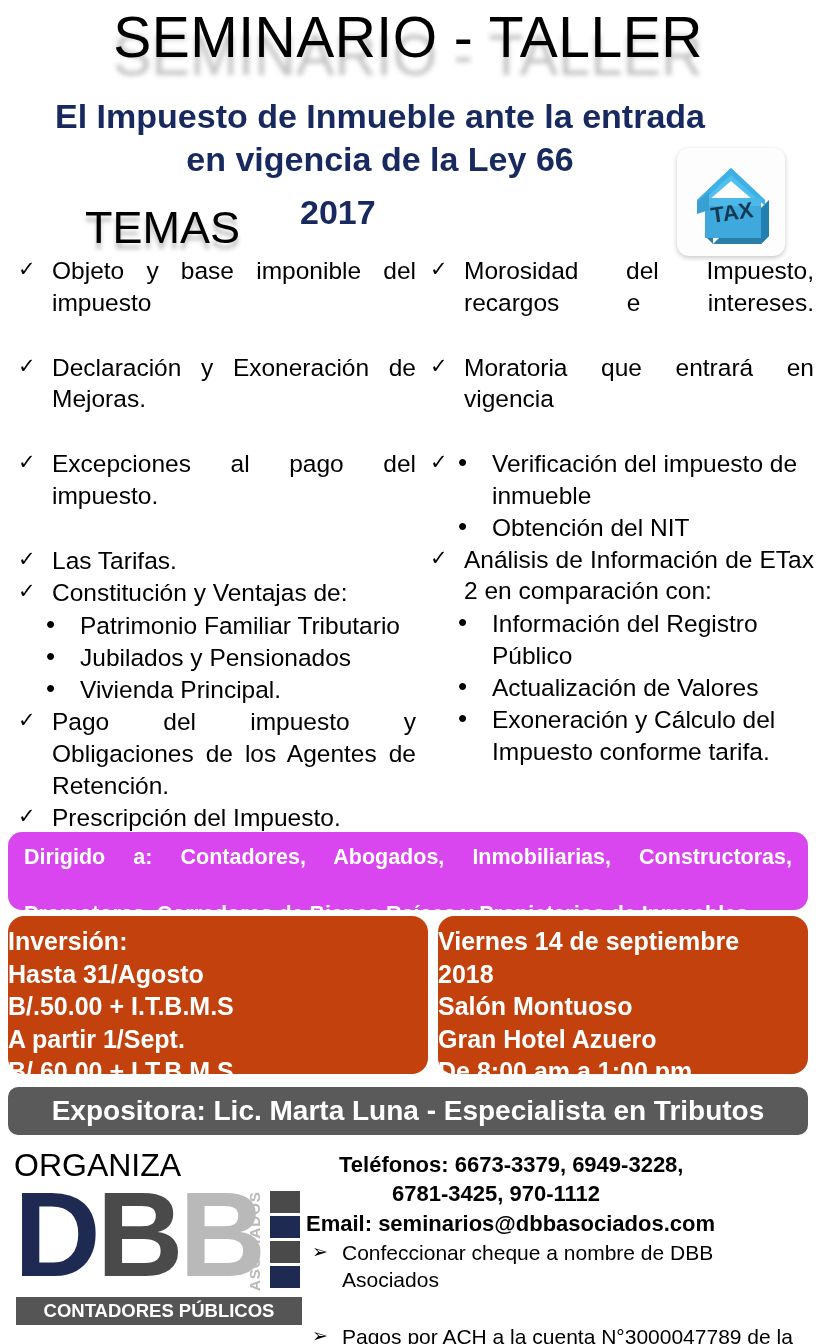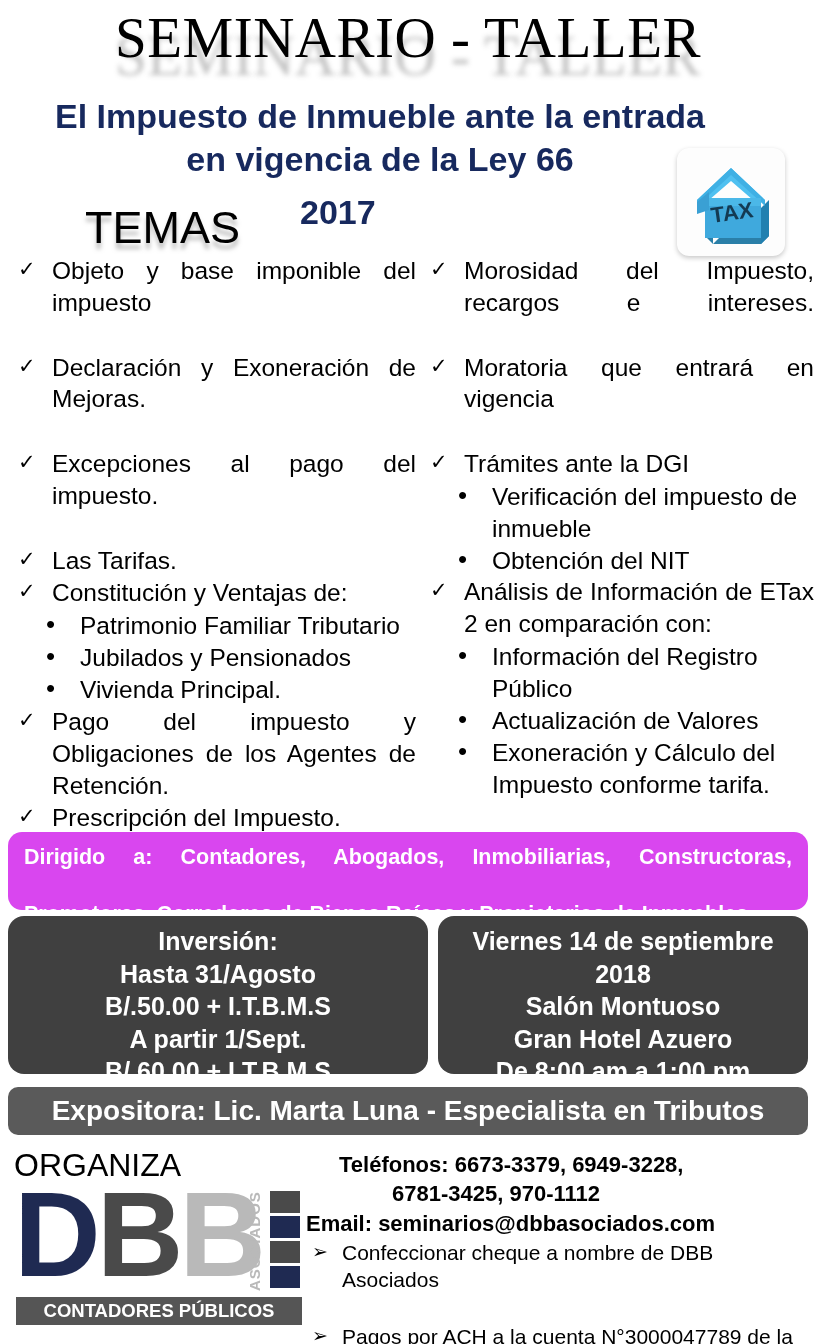--- a/index.html
+++ b/index.html
@@ -21,21 +21,21 @@
   .title-main {
     position: absolute;
     left: 0; top: 8px;
     width: 816px;
     text-align: center;
     font-size: 57px;
     font-weight: 400;
     letter-spacing: 0.5px;
     color: #000000;
     line-height: 1.05;
-    font-family: Liberation Serif, serif;
+    font-family: Liberation Sans, sans-serif;
     text-shadow: 0 18px 5px rgba(120,120,120,0.45);
   }
   .title-sub {
     position: absolute;
     left: 40px; top: 95px;
     width: 680px;
     text-align: center;
     font-size: 34px;
     font-weight: bold;
     color: #17295e;
@@ -128,24 +128,24 @@
     text-align: justify;
     font-family: "Liberation Sans", sans-serif;
   }
   .banner-audience .l1 { display: block; text-align: justify; }
   .banner-audience .l1::after { content: ""; display: inline-block; width: 100%; }
 
   
   .blue-box {
     position: absolute;
     top: 916px;
-    background: #404040;
+    background: #c2410c;
     border-radius: 16px;
     color: #ffffff;
-    text-align: center;
+    text-align: left;
     font-size: 25px;
     font-weight: bold;
     line-height: 1.30;
     padding-top: 9px;
     font-family: "Liberation Sans", sans-serif;
   }
   .box-invest { left: 8px; width: 420px; height: 158px; }
   .box-when   { left: 438px; width: 370px; height: 158px; }
 
   
@@ -342,21 +342,20 @@
         <li class="check">
           <span class="chk">✓</span>
           <span class="just">Morosidad del Impuesto, recargos e intereses.</span>
         </li>
         <li class="check">
           <span class="chk">✓</span>
           <span class="just">Moratoria que entrará en vigencia</span>
         </li>
         <li class="check">
           <span class="chk">✓</span>
-          <span>Trámites ante la DGI</span>
         </li>
       </ul>
       <ul class="lvl2">
         <li class="dot">
           <span class="bdot">•</span>
           <span>Verificación del impuesto de inmueble</span>
         </li>
         <li class="dot">
           <span class="bdot">•</span>
           <span>Obtención del NIT</span>

